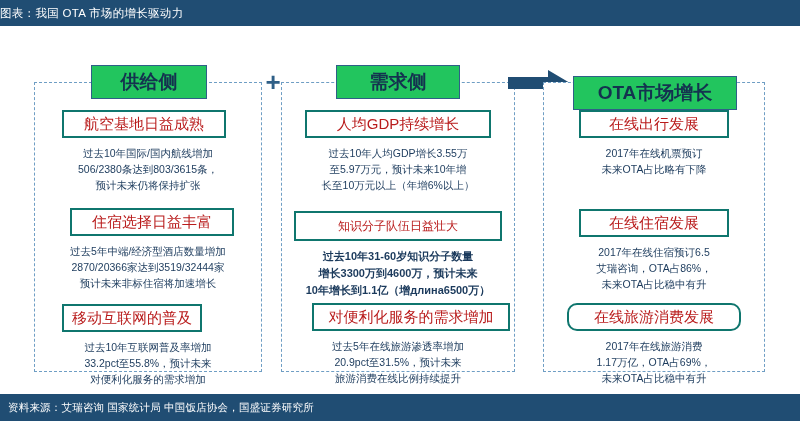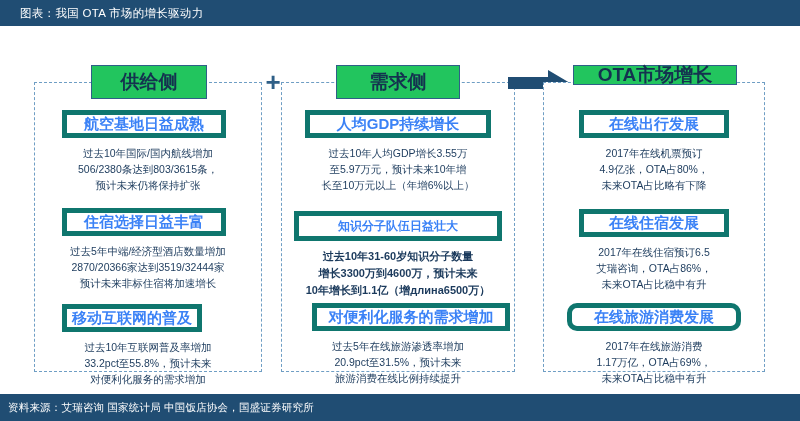--- a/index.html
+++ b/index.html
@@ -25,21 +25,21 @@
   
   .header {
     position: absolute;
     left: 0; top: 0;
     width: 800px;
     height: 26px;
     background: #204d73;
     display: flex;
     align-items: center;
     box-sizing: border-box;
-    padding-left: 20px;
+    padding-left: 0;
   }
   .header-title {
     color: #ffffff;
     font-size: 11.5px;
     letter-spacing: 0.3px;
     white-space: nowrap;
   }
 
   
   .footer {
@@ -86,21 +86,21 @@
     border: 1px solid #2f5f87;
     background: #22c55e;
     display: flex;
     align-items: center;
     justify-content: center;
     font-weight: bold;
     color: #14324f;
   }
   .col-head-supply { left: 91px;  top: 39px; width: 116px; height: 34px; font-size: 19px; }
   .col-head-demand { left: 336px; top: 39px; width: 124px; height: 34px; font-size: 19px; }
-  .col-head-ota    { left: 573px; top: 39px; width: 164px; height: 20px; font-size: 19px; }
+  .col-head-ota    { left: 573px; top: 50px; width: 164px; height: 34px; font-size: 19px; }
 
   
   .plus {
     position: absolute;
     left: 262px; top: 44px;
     width: 22px; height: 24px;
     color: #2f5f87;
     font-size: 26px;
     font-weight: bold;
     line-height: 24px;
@@ -114,27 +114,27 @@
     width: 62px; height: 26px;
   }
 
   
   .block {
     position: absolute;
     box-sizing: border-box;
   }
   .block-title {
     box-sizing: border-box;
-    border: 5px solid #0f766e;
+    border: 2px solid #0f766e;
     background: #ffffff;
     display: flex;
     align-items: center;
     justify-content: center;
-    font-weight: bold;
-    color: #3b82f6;
+    font-weight: normal;
+    color: #b91c1c;
     font-size: 15px;
     height: 28px;
     white-space: nowrap;
   }
   .block-title.wide { font-size: 12px; }
   .block-body {
     margin-top: 7px;
     font-size: 10.5px;
     line-height: 16px;
     color: #1b3a5c;
@@ -143,21 +143,21 @@
   .block-body.bold {
     font-weight: bold;
     font-size: 11px;
     line-height: 17px;
   }
 
   
   .b-s1 { left: 48px;  top: 84px;  width: 200px; }
   .b-s1 .block-title { width: 164px; margin-left: 14px; }
   .b-s2 { left: 48px;  top: 182px; width: 200px; }
-  .b-s2 .block-title { width: 164px; margin-left: 14px; }
+  .b-s2 .block-title { width: 164px; margin-left: 22px; }
   .b-s3 { left: 48px;  top: 278px; width: 200px; }
   .b-s3 .block-title { width: 140px; margin-left: 14px; }
 
   
   .b-d1 { left: 294px; top: 84px;  width: 208px; }
   .b-d1 .block-title { width: 186px; margin-left: 11px; }
   .b-d2 { left: 294px; top: 185px; width: 208px; }
   .b-d2 .block-title { width: 208px; margin-left: 0px; height: 30px; }
   .b-d3 { left: 294px; top: 277px; width: 208px; }
   .b-d3 .block-title { width: 198px; margin-left: 18px; }
@@ -251,21 +251,20 @@
       </svg>
     </div>
 
     <div class="col col-ota"></div>
     <div class="col-head col-head-ota">OTA市场增长</div>
 
     <div class="block b-o1">
       <div class="block-title">在线出行发展</div>
       <div class="block-body">
         <div class="nowrap">2017年在线机票预订</div>
-        <div class="nowrap">4.9亿张，OTA占80%，</div>
         <div class="nowrap">未来OTA占比略有下降</div>
       </div>
     </div>
 
     <div class="block b-o2">
       <div class="block-title">在线住宿发展</div>
       <div class="block-body">
         <div class="nowrap">2017年在线住宿预订6.5</div>
         <div class="nowrap">艾瑞咨询，OTA占86%，</div>
         <div class="nowrap">未来OTA占比稳中有升</div>

